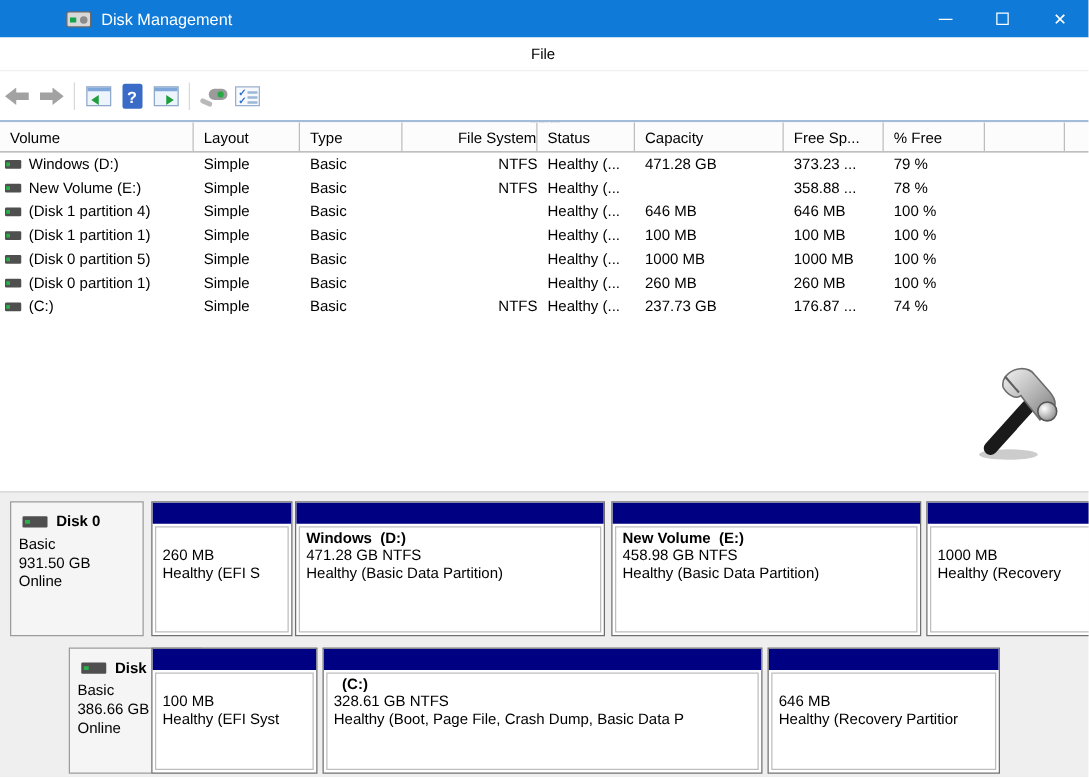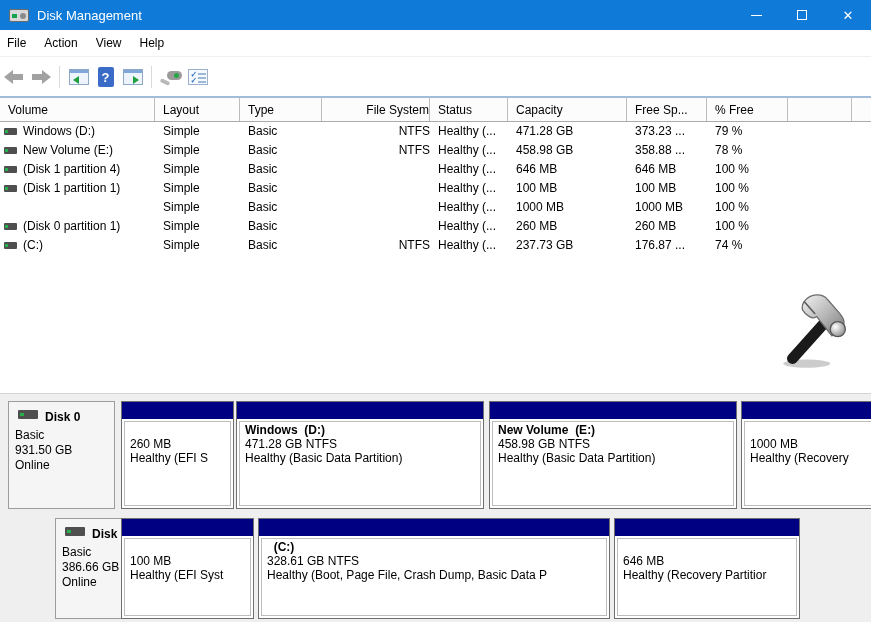--- a/index.html
+++ b/index.html
@@ -1,32 +1,32 @@
 <!DOCTYPE html>
 <html><head>
 <meta charset="utf-8">
 <style>
   * { margin:0; padding:0; box-sizing:border-box; }
   html,body { width:871px; height:622px; }
   body { font-family:"Liberation Sans", sans-serif; font-size:12px; color:#000; }
   #win { position:relative; width:871px; height:622px; background:#fff; overflow:hidden; }
 
   
-  .titlebar { position:absolute; left:0; top:0; width:871px; height:30px; background:#0f7ad8; display:flex; align-items:center; }
+  .titlebar { position:absolute; left:0; top:0; width:871px; height:30px; background:#0f7ad8; display:flex; align-items:center;padding-left:44px; }
   .app-icon { position:relative; width:20px; height:13px; margin:0 8px 0 9px; background:#d8d8d8; border:1px solid #6a6a6a; border-radius:2px; }
   .app-icon::before { content:""; position:absolute; left:2px; top:4px; width:5px; height:4px; background:#15a24a; }
   .app-icon::after { content:""; position:absolute; right:2px; top:3px; width:6px; height:6px; background:#8b8b8b; border-radius:50%; }
   .title-text { color:#fff; font-size:13px; }
   .win-controls { position:absolute; right:0; top:0; height:30px; display:flex; }
   .win-btn { width:46px; height:30px; display:flex; align-items:center; justify-content:center; color:#fff; font-size:13px; }
   .glyph-min { display:block; width:11px; height:1px; background:#fff; }
   .glyph-max { display:block; width:10px; height:10px; border:1px solid #fff; }
 
   
-  .menubar { position:absolute; left:0; top:30px; width:871px; height:27px; background:#fff; display:flex; align-items:center; border-bottom:1px solid #f0f0f0; }
+  .menubar { position:absolute; left:0; top:30px; width:871px; height:27px; background:#fff; display:flex; align-items:center; border-bottom:1px solid #f0f0f0;flex-direction:column; }
   .menu-item { padding:0 9px; height:27px; line-height:27px; font-size:12px; }
   .menu-item:first-child { padding-left:7px; }
 
   
   .toolbar { position:absolute; left:0; top:58px; width:871px; height:38px; background:#fff; display:flex; align-items:center; }
   .tb-sep { width:1px; height:22px; background:#d9d9d9; margin:0 5px; }
   .tb-btn { width:27px; height:26px; display:flex; align-items:center; justify-content:center; }
   .help-box { width:16px; height:20px; background:#3a6bc6; color:#fff; font-weight:bold; font-size:13px; border-radius:2px; display:flex; align-items:center; justify-content:center; }
   .mini-win { position:relative; width:20px; height:16px; border:1px solid #8fa8c8; background:#eef4fb; }
   .mini-win::before { content:""; position:absolute; left:0; top:0; width:100%; height:3px; background:#7fa7d9; }
@@ -54,21 +54,21 @@
   .c0{left:0;width:155px;} .c1{left:155px;width:85px;} .c2{left:240px;width:82px;}
   .c3{left:322px;width:108px;text-align:right;} .c4{left:430px;width:78px;} .c5{left:508px;width:119px;}
   .c6{left:627px;width:80px;} .c7{left:707px;width:81px;} .c8{left:788px;width:64px;}
   .row .c0 { display:flex; align-items:center; padding-left:4px; }
   .vol-icon { position:relative; width:13px; height:7px; background:#4f4f4f; border-radius:1px; margin-right:6px; flex:0 0 13px; }
   .vol-icon::before { content:""; position:absolute; left:1px; top:2px; width:3px; height:3px; background:#27b04b; }
 
   
   .graph { position:absolute; left:0; top:393px; width:871px; height:229px; background:#efefef; border-top:1px solid #d4d4d4; }
   .disk-label { position:absolute; left:8px; width:107px; background:#f5f5f5; border:1px solid #9c9c9c; padding:8px 6px 0 6px; }
-  .disk-title { display:flex; margin-bottom:4px; }
+  .disk-title { display:flex; align-items:center; margin-bottom:4px; }
   .disk-icon { position:relative; width:20px; height:9px; background:#4f4f4f; border-radius:1px; margin:0 7px 0 3px; flex:0 0 20px; }
   .disk-icon::before { content:""; position:absolute; left:2px; top:3px; width:4px; height:3px; background:#27b04b; }
   .disk-title span { font-weight:bold; }
   .disk-label .meta { line-height:15px; }
 
   .part { position:absolute; background:#fff; border:1px solid #6f6f6f; overflow:hidden; }
   .part-cap { position:absolute; left:0; top:0; right:0; height:17px; background:#000082; }
   .part-inner { position:absolute; left:2px; right:2px; top:19px; bottom:2px; border:1px solid #bdbdbd; background:#fff; padding:1px 0 0 5px; overflow:hidden; }
   .p-line { display:block; white-space:pre; line-height:14px; font-size:12px; overflow:hidden; }
   .p-title { font-weight:bold; min-height:14px; }
@@ -177,21 +177,20 @@
     </div>
     <div class="row">
       <span class="cell c0">
           <i class="vol-icon"></i>
           <span>New Volume (E:)</span>
         </span>
       <span class="cell c1">Simple</span>
       <span class="cell c2">Basic</span>
       <span class="cell c3">NTFS</span>
       <span class="cell c4">Healthy (...</span>
-      <span class="cell c5">458.98 GB</span>
       <span class="cell c6">358.88 ...</span>
       <span class="cell c7">78 %</span>
     </div>
     <div class="row">
       <span class="cell c0">
           <i class="vol-icon"></i>
           <span>(Disk 1 partition 4)</span>
         </span>
       <span class="cell c1">Simple</span>
       <span class="cell c2">Basic</span>
@@ -208,20 +207,24 @@
         </span>
       <span class="cell c1">Simple</span>
       <span class="cell c2">Basic</span>
       <span class="cell c3"></span>
       <span class="cell c4">Healthy (...</span>
       <span class="cell c5">100 MB</span>
       <span class="cell c6">100 MB</span>
       <span class="cell c7">100 %</span>
     </div>
     <div class="row">
+      <span class="cell c0">
+          <i class="vol-icon"></i>
+          <span>(Disk 0 partition 5)</span>
+        </span>
       <span class="cell c1">Simple</span>
       <span class="cell c2">Basic</span>
       <span class="cell c3"></span>
       <span class="cell c4">Healthy (...</span>
       <span class="cell c5">1000 MB</span>
       <span class="cell c6">1000 MB</span>
       <span class="cell c7">100 %</span>
     </div>
     <div class="row">
       <span class="cell c0">

